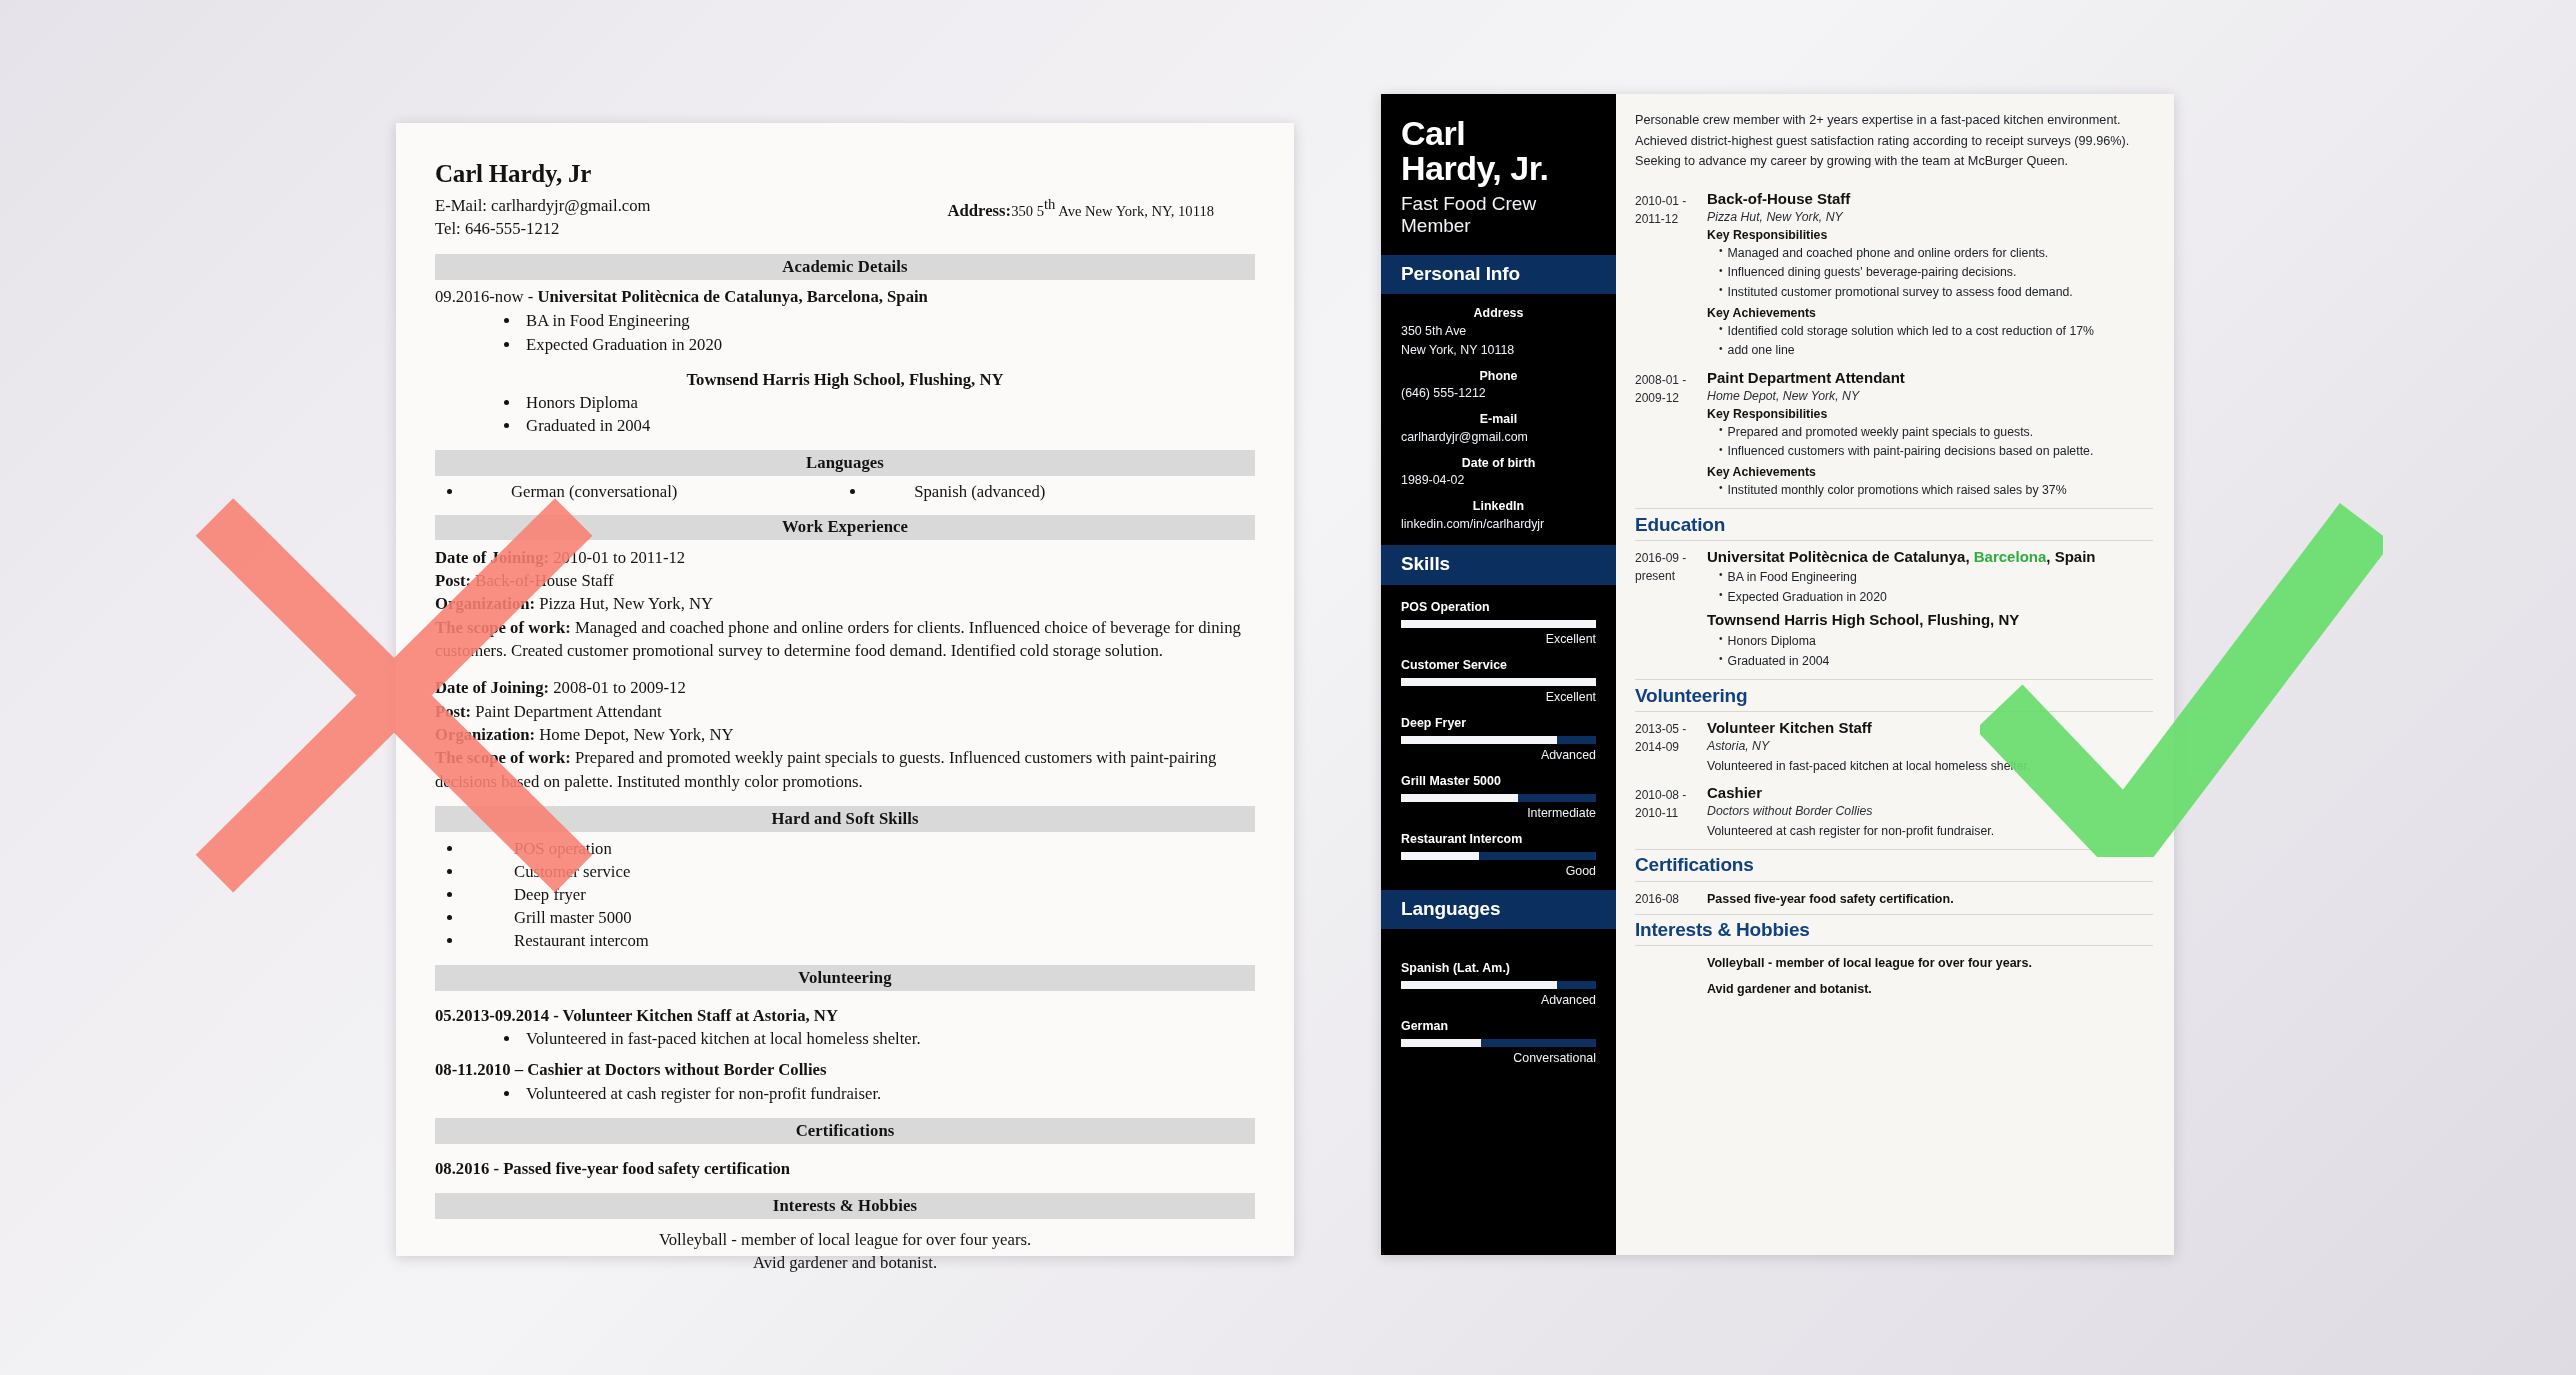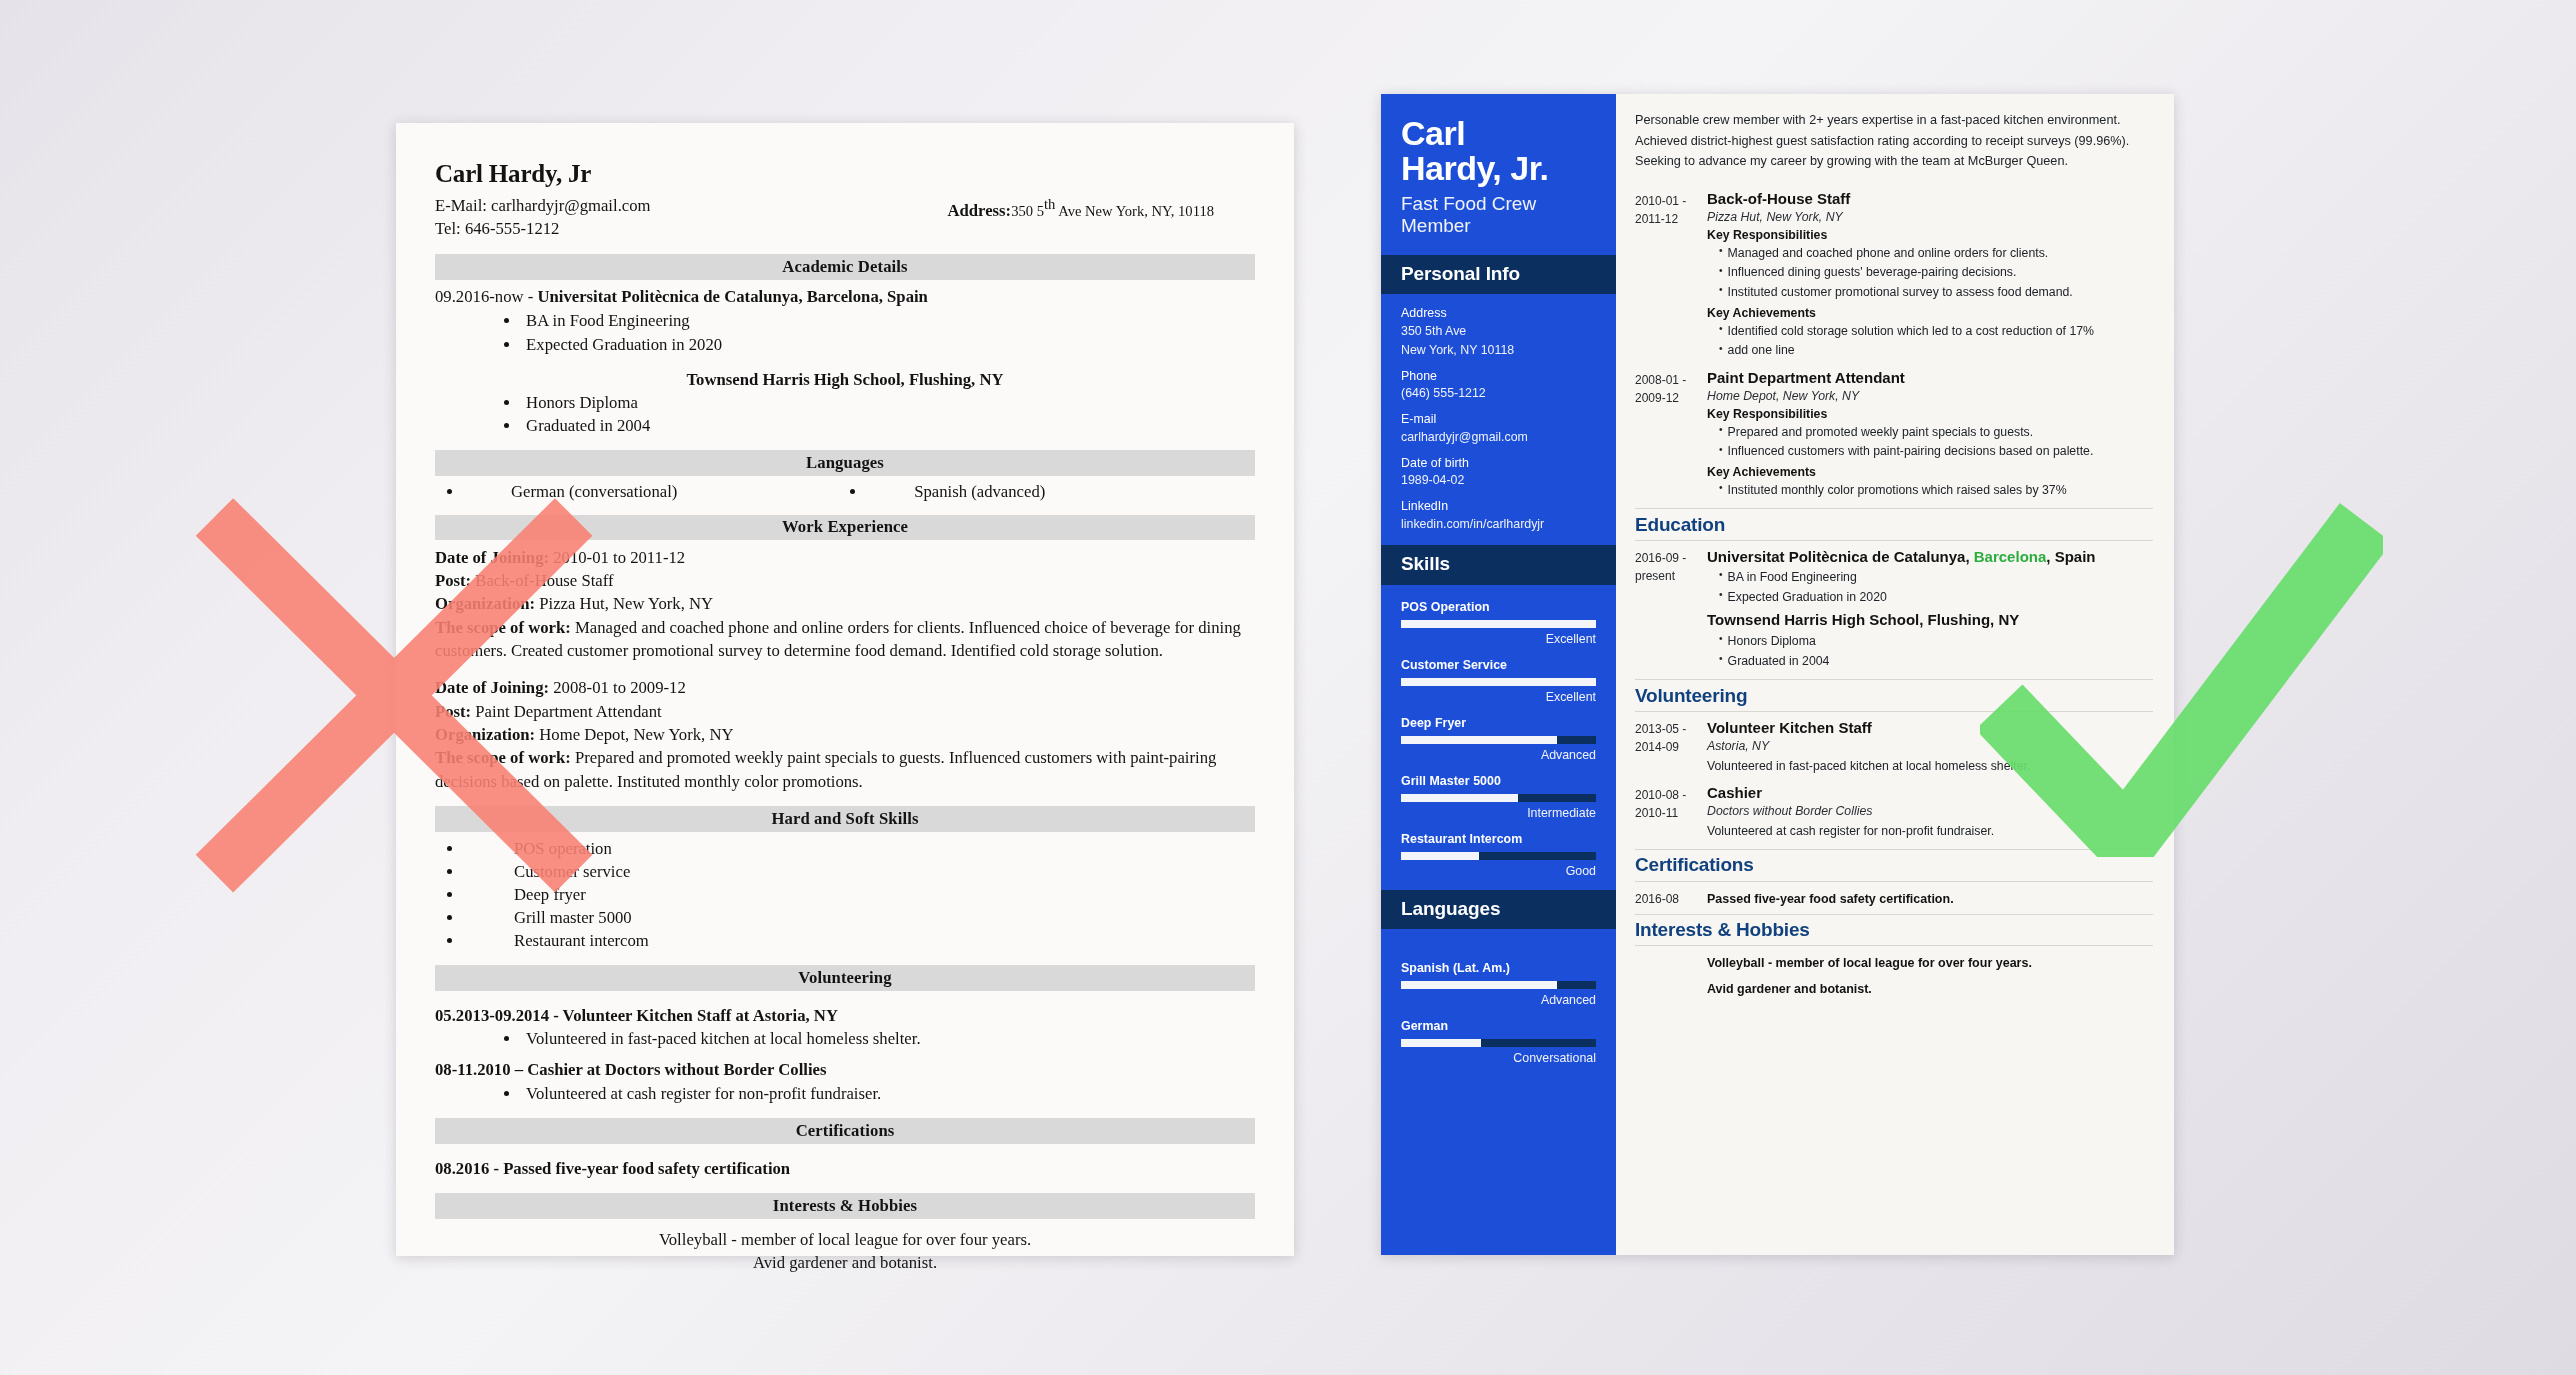--- a/index.html
+++ b/index.html
@@ -96,21 +96,21 @@
     width: 793px;
     height: 1161px;
     background: #f7f6f2;
     box-shadow: 0 1.7px 12px rgba(40,35,50,0.18);
     display: flex;
     box-sizing: border-box;
     font-family: "Liberation Sans", sans-serif;
   }
   #good-sidebar {
     width: 235px;
-    background: #1d4ed8;
+    background: #000000;
     color: #ffffff;
     box-sizing: border-box;
     flex: 0 0 235px;
   }
   .gs-name-wrap { padding: 22px 20px 19px 20px; }
   .gs-name {
     font-size: 34px;
     font-weight: bold;
     line-height: 1.02;
     letter-spacing: -0.5px;
@@ -126,23 +126,24 @@
   .gs-bar {
     background: #0b2f5e;
     padding: 7.7px 20px 9.4px 20px;
     font-size: 19px;
     font-weight: bold;
     letter-spacing: -0.1px;
   }
   .gs-body { padding: 8.6px 20px 12px 20px; }
   .gs-label {
     font-size: 12.4px;
-    font-weight: normal;
+    font-weight: bold;
     margin-top: 9.4px;
     letter-spacing: 0.04px;
+    text-align: center;
   }
   .gs-val {
     font-size: 12.4px;
     margin-top: 2.6px;
     line-height: 1.42;
     color: #eef2f8;
   }
   .gs-skill { margin-top: 12px; }
   .gs-skill-name {
     font-size: 12.4px;

